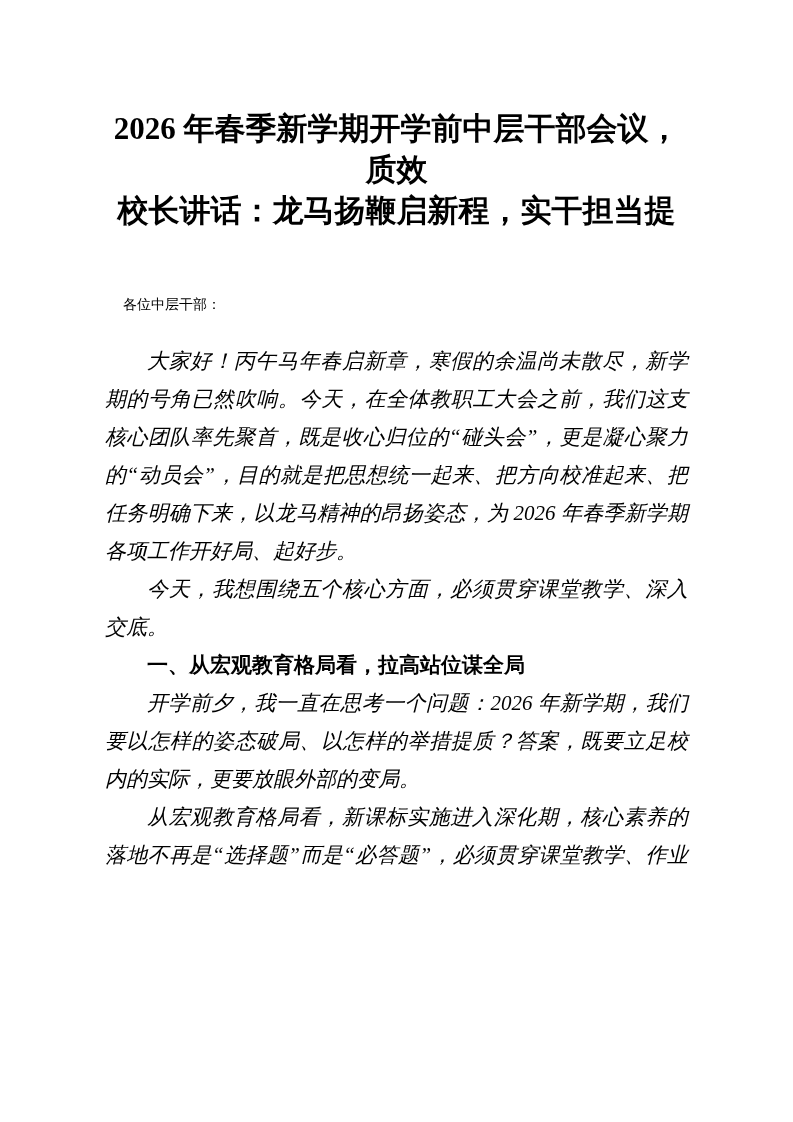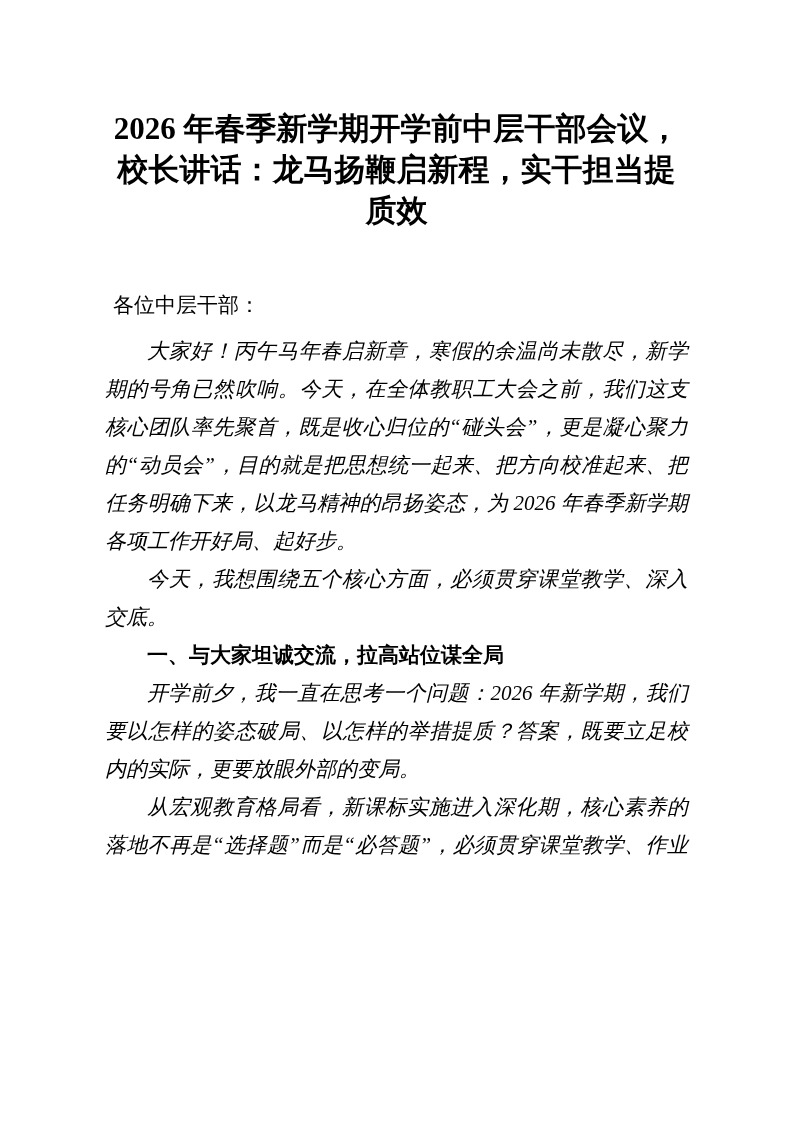--- a/index.html
+++ b/index.html
@@ -28,22 +28,22 @@
     font-size: 31px;
     font-weight: bold;
     line-height: 41px;
     text-align: center;
     font-family: "Liberation Serif", serif;
   }
   .title-line {
     display: block;
   }
   .salutation {
-    margin: 8px;
-    font-size: 21px;
+    margin: 18px;
+    font-size: 14px;
     line-height: 38px;
     text-indent: 0;
   }
   .para {
     margin: 0;
     font-size: 21px;
     line-height: 38px;
     text-indent: 2em;
     text-align: justify;
     text-justify: inter-ideograph;
@@ -75,26 +75,26 @@
     color: #1a1a1a;
   }
 </style>
 </head>
 <body>
 
 <div class="page">
   <div class="content">
     <h1 class="title">
       <span class="title-line">2026 年春季新学期开学前中层干部会议，</span>
+      <span class="title-line">质效</span>
       <span class="title-line">校长讲话：龙马扬鞭启新程，实干担当提</span>
-      <span class="title-line">质效</span>
     </h1>
     <p class="salutation">各位中层干部：</p>
     <p class="para">大家好！丙午马年春启新章，寒假的余温尚未散尽，新学期的号角已然吹响。今天，在全体教职工大会之前，我们这支核心团队率先聚首，既是收心归位的“碰头会”，更是凝心聚力的“动员会”，目的就是把思想统一起来、把方向校准起来、把任务明确下来，以龙马精神的昂扬姿态，为 2026 年春季新学期各项工作开好局、起好步。</p>
     <p class="para">今天，我想围绕五个核心方面，必须贯穿课堂教学、深入交底。</p>
-    <h2 class="heading">一、与大家坦诚交流，拉高站位谋全局</h2>
+    <h2 class="heading">一、从宏观教育格局看，拉高站位谋全局</h2>
     <p class="para">开学前夕，我一直在思考一个问题：2026 年新学期，我们要以怎样的姿态破局、以怎样的举措提质？答案，既要立足校内的实际，更要放眼外部的变局。</p>
     <p class="para">从宏观教育格局看，新课标实施进入深化期，核心素养的落地不再是“选择题”而是“必答题”，必须贯穿课堂教学、作业设计、评价反馈的全链条；“双减”政策持续走深走实，各位中层干部“补位空间”不断压缩，家长对学校教育的期待值、依赖度达到新高度；教育评价改革蹄疾步稳，“重实绩、强内涵、看质量”的导向愈发鲜明，那些重形式、轻实效的“表面文章”已然行不</p>
   </div>
   <div class="footer">
     <span class="dash">—</span><span class="page-num">1</span><span class="dash">—</span>
   </div>
 </div>
 
 </body></html>

